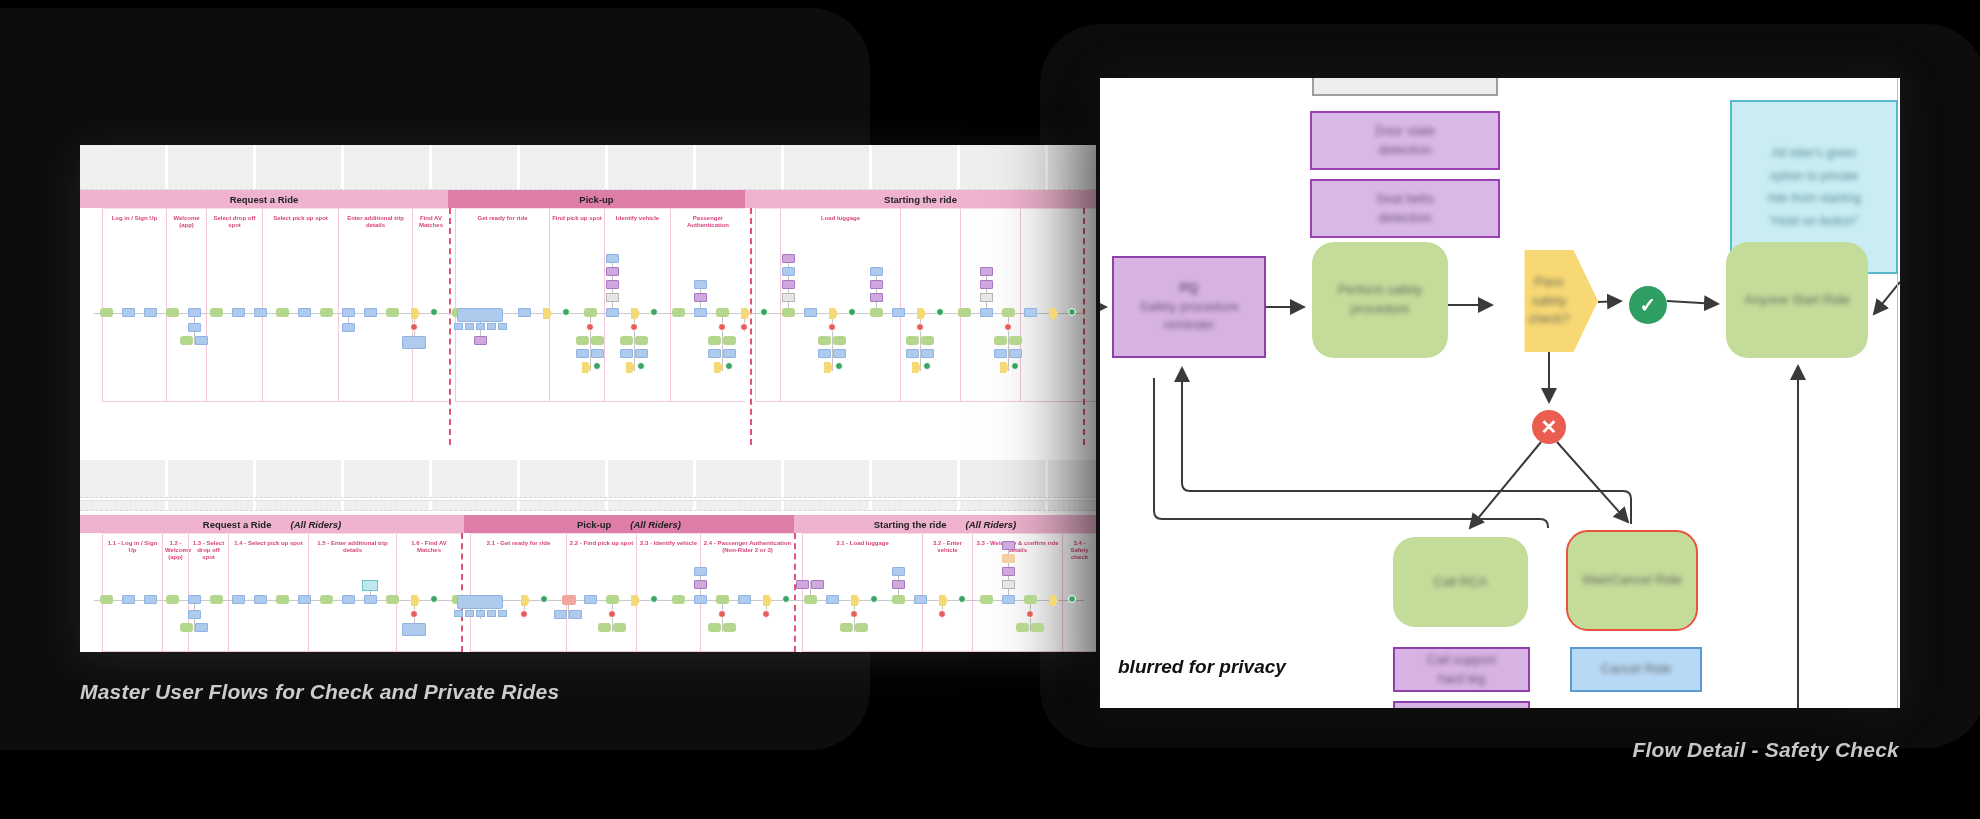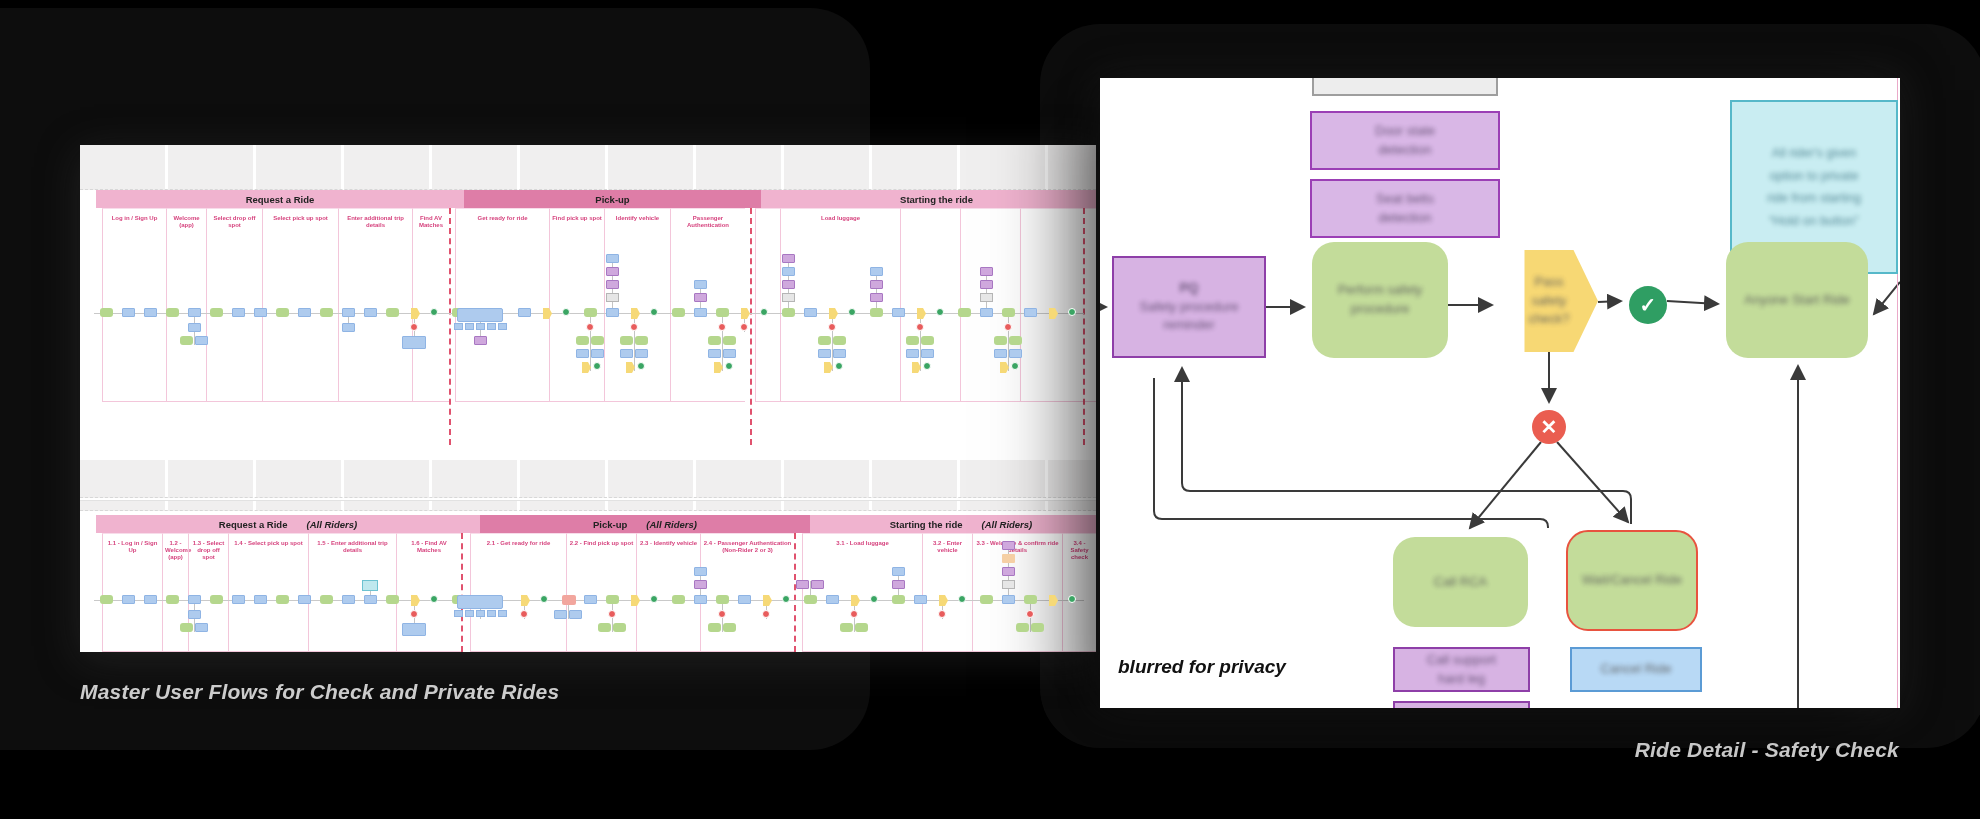--- a/index.html
+++ b/index.html
@@ -7,21 +7,21 @@
   .blob{position:absolute;background:#0d0d0d;border-radius:60px;}
   #blob-a{left:-60px;top:8px;width:930px;height:742px;}
   #blob-b{left:1040px;top:24px;width:946px;height:724px;}
 
   
   .card-left{position:absolute;left:80px;top:145px;width:1016px;height:507px;background:#fff;overflow:hidden;box-shadow:0 8px 40px rgba(70,70,70,.35);}
   .grid-band{position:absolute;left:0;width:1016px;background:repeating-linear-gradient(90deg,#f0efef 0px,#f0efef 85px,#ffffff 85px,#ffffff 88px);border-bottom:1px dashed #d7d7d7;}
   #gb1{top:0;height:44px;}
   #gb2a{top:315px;height:37px;}
   #gb2b{top:355px;height:9px;border-top:1px solid #e2e2e2;}
-  .band{position:absolute;left:16px;width:1016px;height:18px;}
+  .band{position:absolute;left:0;width:1016px;height:18px;}
   .band .sec{position:absolute;top:0;height:18px;display:flex;align-items:center;justify-content:center;font-size:9.5px;font-weight:bold;color:#222;white-space:nowrap;overflow:hidden;}
   .band .sec .sfx{font-style:italic;margin-left:19px;}
   .col{position:absolute;border-left:1px solid #f3c6da;border-top:1px solid #f8dcea;border-bottom:1px solid #f3c6da;box-sizing:border-box;}
   .col:last-child{border-right:1px solid #f3c6da;}
   .col-label{position:absolute;top:6px;left:2px;right:2px;text-align:center;font-size:6px;line-height:7px;font-weight:bold;color:#d6437e;}
   .dash-div{position:absolute;width:0;border-left:2px dashed #e0526e;}
   .flow-line{position:absolute;height:1px;background:#c9c9c9;}
   .mini{position:absolute;box-sizing:border-box;}
   .stackline{position:absolute;width:1px;background:#c4c4c4;}
   .prow{position:absolute;display:flex;gap:2px;}
@@ -812,13 +812,13 @@
       </div>
     </div>
     <div class="node shape-rect" style="left: 470px; top: 569px; width: 132px; height: 45px; background: rgb(184, 217, 245); z-index: 1; border: 2px solid rgb(91, 155, 213);">
       <div class="txt blurred">
         <div>Cancel Ride</div>
       </div>
     </div>
     <div class="node shape-rect" style="left: 293px; top: 623px; width: 137px; height: 30px; background: rgb(215, 179, 227); z-index: 1; border: 2px solid rgb(142, 63, 168);"></div>
   </section>
 
-<div class="caption" id="cap-right">Ride Detail - Safety Check</div>
+<div class="caption" id="cap-right">Flow Detail - Safety Check</div>
 
 </body></html>

